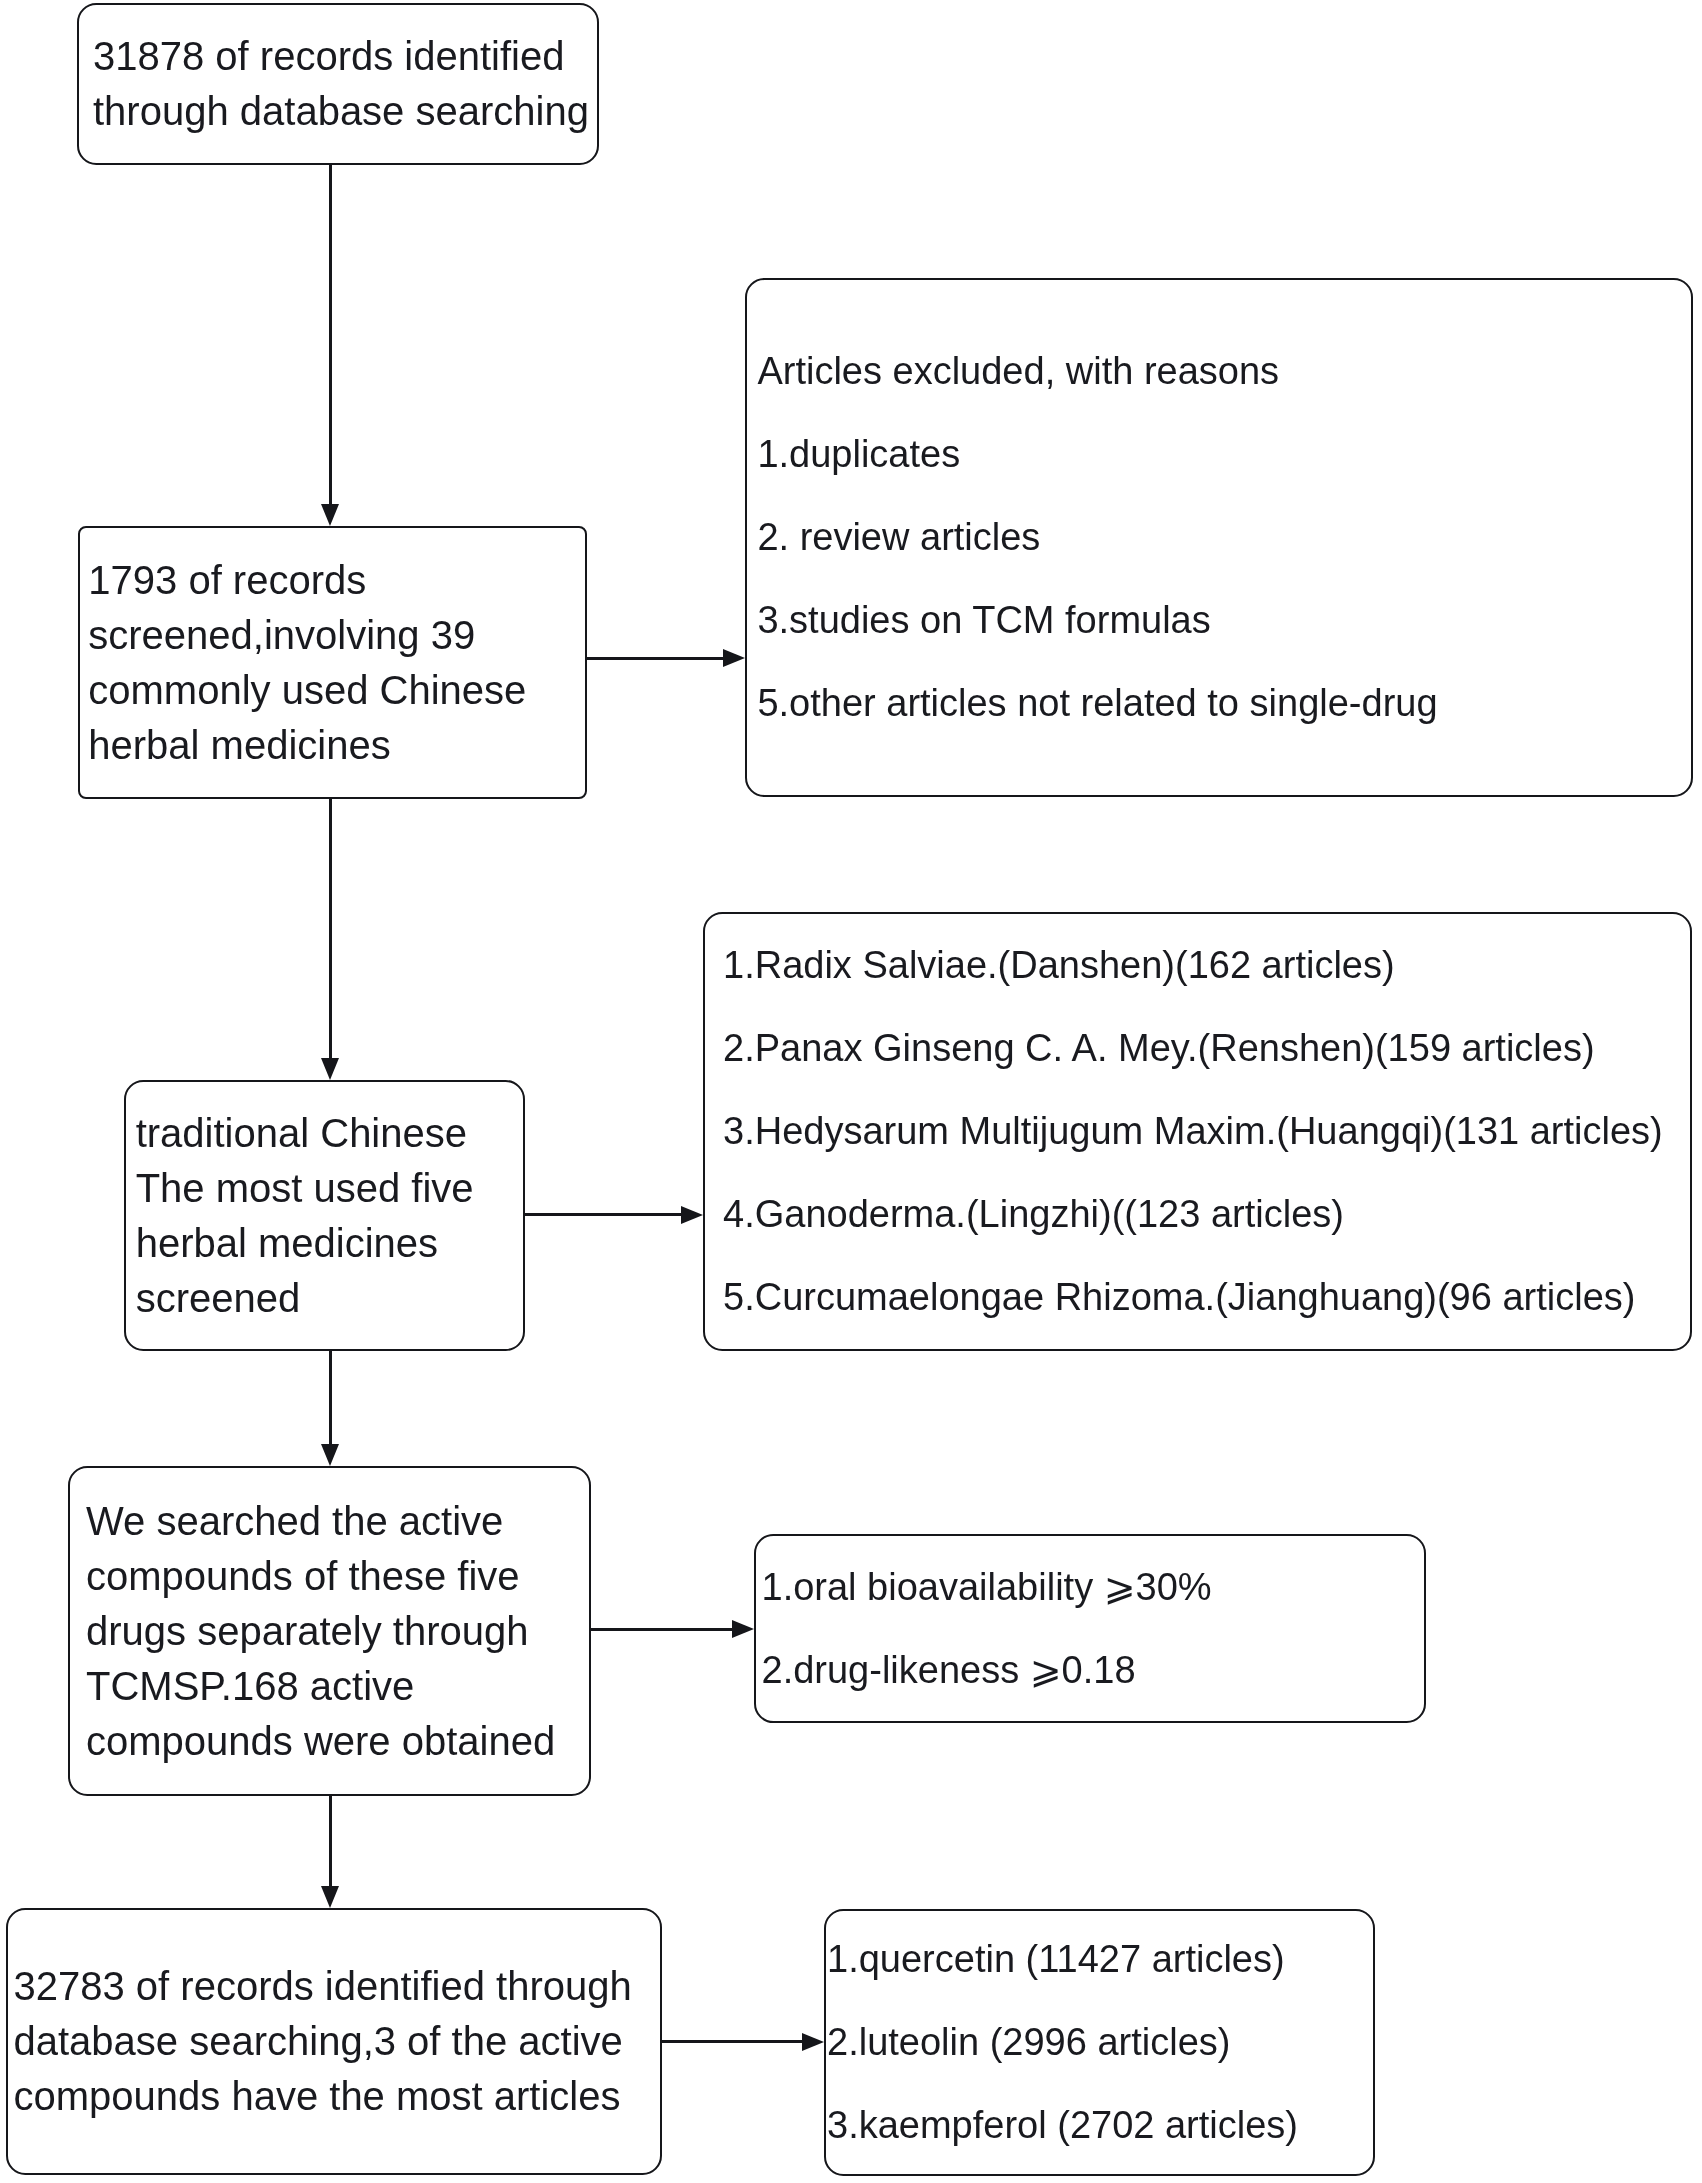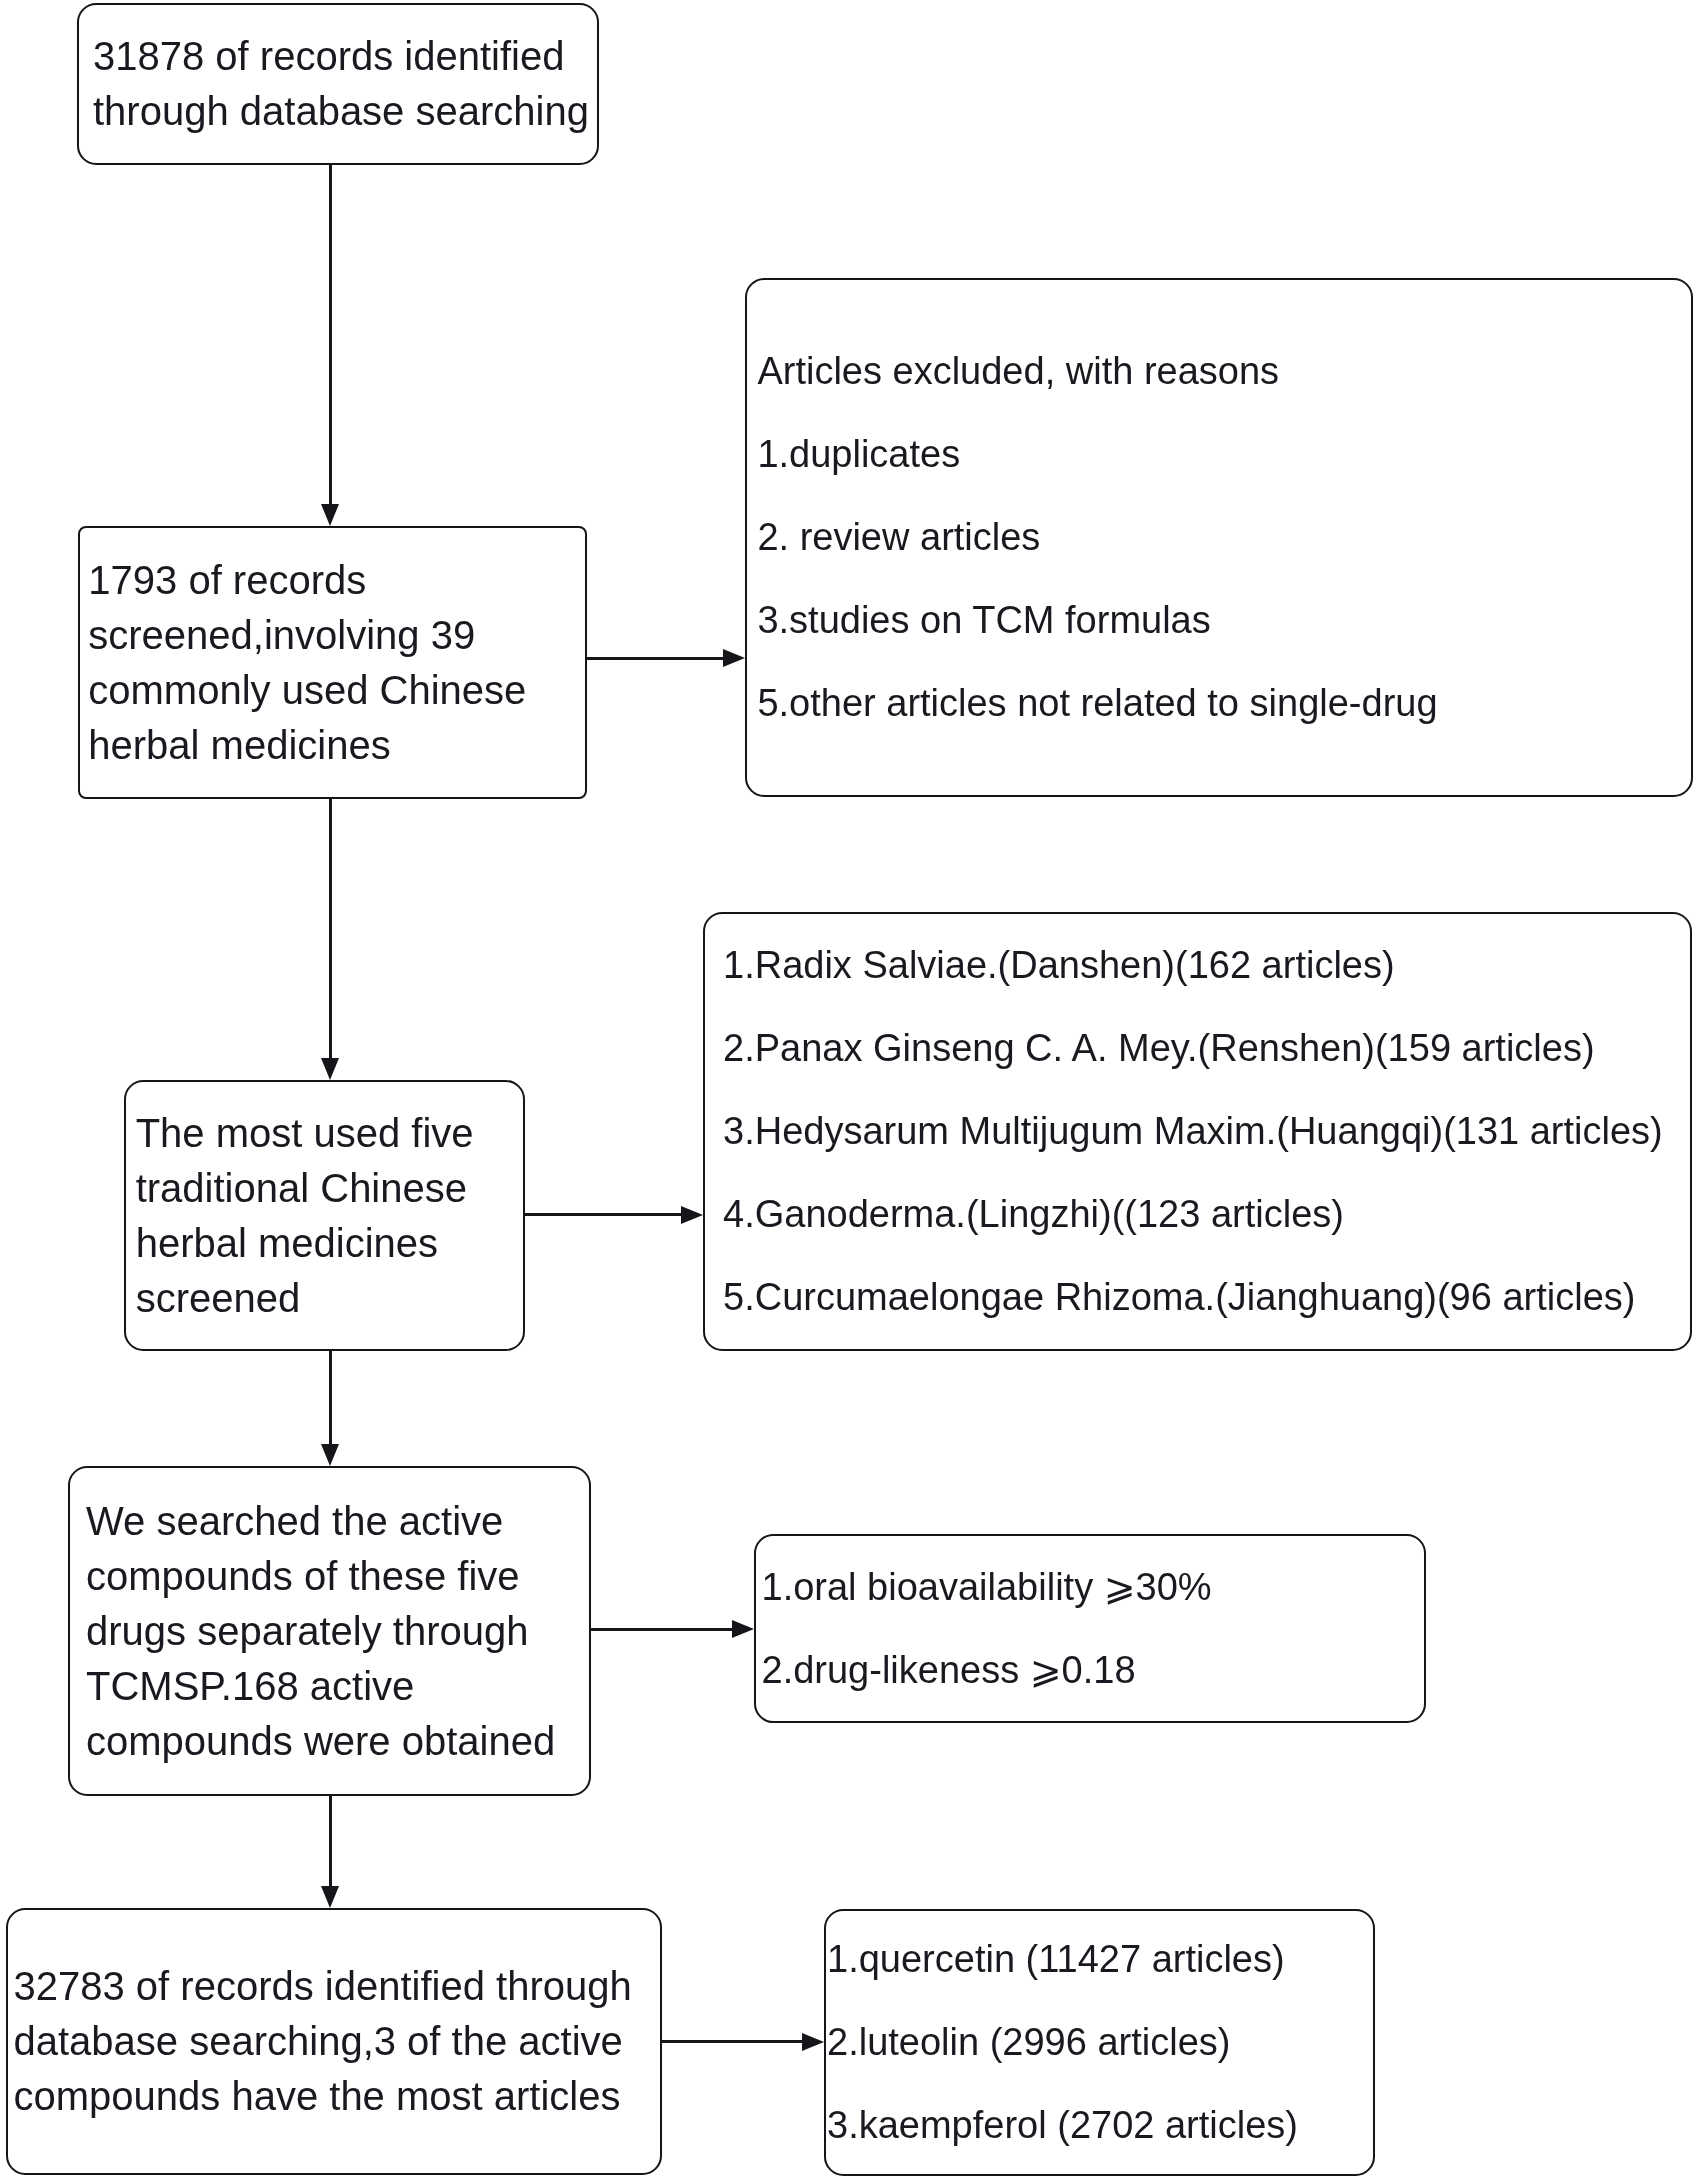--- a/index.html
+++ b/index.html
@@ -92,22 +92,22 @@
 
   <div class="box wide" id="box-excluded">
     <div class="ln">Articles excluded, with reasons</div>
     <div class="ln">1.duplicates</div>
     <div class="ln">2. review articles</div>
     <div class="ln">3.studies on TCM formulas</div>
     <div class="ln">5.other articles not related to single-drug</div>
   </div>
 
   <div class="box narrow" id="box-top-five">
+    <div class="ln">traditional Chinese</div>
     <div class="ln">The most used five</div>
-    <div class="ln">traditional Chinese</div>
     <div class="ln">herbal medicines</div>
     <div class="ln">screened</div>
   </div>
 
   <div class="box wide" id="box-herb-list">
     <div class="ln">1.Radix Salviae.(Danshen)(162 articles)</div>
     <div class="ln">2.Panax Ginseng C. A. Mey.(Renshen)(159 articles)</div>
     <div class="ln">3.Hedysarum Multijugum Maxim.(Huangqi)(131 articles)</div>
     <div class="ln">4.Ganoderma.(Lingzhi)((123 articles)</div>
     <div class="ln">5.Curcumaelongae Rhizoma.(Jianghuang)(96 articles)</div>

